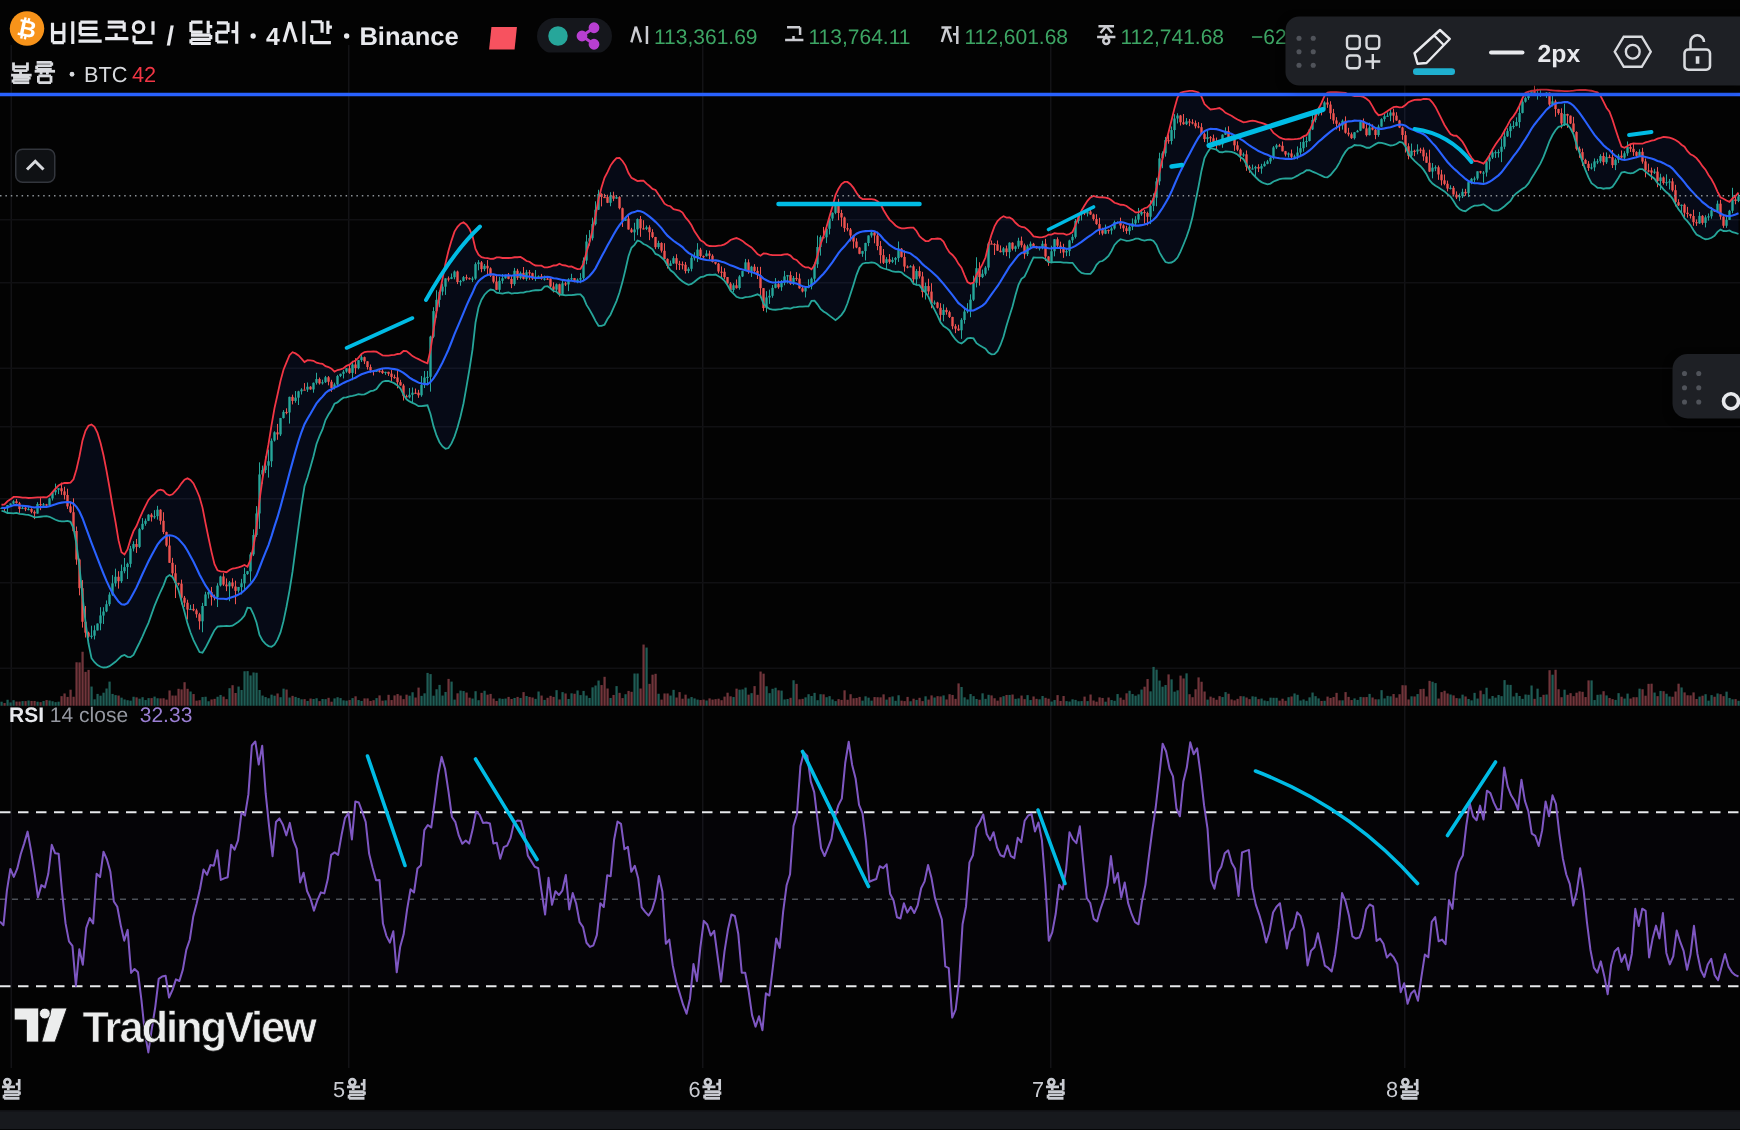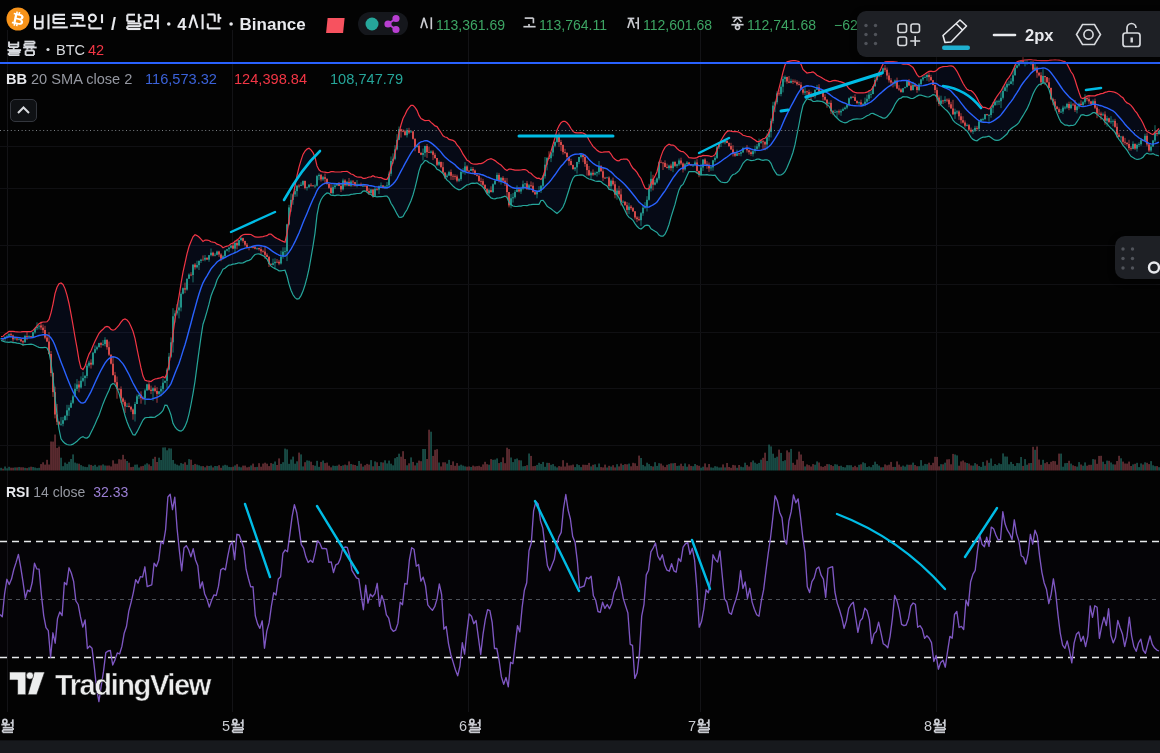--- a/index.html
+++ b/index.html
@@ -1897,32 +1897,25 @@
       <line x1="27.4" y1="9.5" x2="27.4" y2="11.7" stroke="#d8dade" stroke-width="1.86"></line>
       <line x1="31.6" y1="9.5" x2="31.6" y2="11.7" stroke="#d8dade" stroke-width="1.86"></line>
       <line x1="25.6" y1="12.6" x2="34.0" y2="12.6" stroke="#d8dade" stroke-width="1.86"></line>
       <line x1="25.6" y1="12.6" x2="25.6" y2="17.1" stroke="#d8dade" stroke-width="1.86"></line>
       <line x1="34.0" y1="12.6" x2="34.0" y2="17.1" stroke="#d8dade" stroke-width="1.86"></line>
       <line x1="25.6" y1="17.1" x2="34.0" y2="17.1" stroke="#d8dade" stroke-width="1.86"></line>
       <circle cx="48" cy="11.5" r="1.6" fill="#d8dade"></circle>
       <text x="56" y="16.5" font-family="Liberation Sans, sans-serif" font-size="14.5" fill="#d8dade">BTC</text>
       <text x="88" y="16.5" font-family="Liberation Sans, sans-serif" font-size="14.5" fill="#f23645">42</text>
     </svg>
-<div style="position:absolute;left:0;top:71px;width:500px;height:18px;font-family:'Liberation Sans',sans-serif;font-size:14.6px;white-space:nowrap">
-      <span style="position:absolute;left:6px;color:#e8e9ed;font-weight:bold">BB</span>
-      <span style="position:absolute;left:31px;color:#9598a1">20 SMA close 2</span>
-      <span style="position:absolute;left:145px;color:#3b62d9">116,573.32</span>
-      <span style="position:absolute;left:234px;color:#f23645">124,398.84</span>
-      <span style="position:absolute;left:330px;color:#26a69a">108,747.79</span>
-    </div>
 <div style="position:absolute;left:10px;top:99px;width:27px;height:23px;background:#0f1114;border:1px solid #33363d;border-radius:5px"></div>
     <svg width="27" height="23" style="position:absolute;left:10px;top:99px">
       <path d="M8,14 L13.5,8.5 L19,14" fill="none" stroke="#d8dade" stroke-width="2"></path>
     </svg>
-<div style="position:absolute;left:6px;top:484px;font-family:'Liberation Sans',sans-serif;font-size:14px;white-space:nowrap"><span style="color:#e8e9ed;font-weight:bold">RSI</span><span style="color:#9598a1"> 14 close&nbsp;&nbsp;</span><span style="color:#9b7fd4">32.33</span></div>
+<div style="position:absolute;left:6px;top:468px;font-family:'Liberation Sans',sans-serif;font-size:14px;white-space:nowrap"><span style="color:#e8e9ed;font-weight:bold">RSI</span><span style="color:#9598a1"> 14 close&nbsp;&nbsp;</span><span style="color:#9b7fd4">32.33</span></div>
 <div style="position:absolute;left:857px;top:11px;width:303px;height:46px;background:#1e2025;border-radius:9px 0 0 9px;box-shadow:0 2px 6px rgba(0,0,0,.5)"></div>
     <svg width="303" height="46" style="position:absolute;left:857px;top:11px">
       <circle cx="9.0" cy="14.5" r="1.7" fill="#50535a"></circle>
       <circle cx="18.5" cy="14.5" r="1.7" fill="#50535a"></circle>
       <circle cx="9.0" cy="23.5" r="1.7" fill="#50535a"></circle>
       <circle cx="18.5" cy="23.5" r="1.7" fill="#50535a"></circle>
       <circle cx="9.0" cy="32.5" r="1.7" fill="#50535a"></circle>
       <circle cx="18.5" cy="32.5" r="1.7" fill="#50535a"></circle>
       <g stroke="#d8dade" stroke-width="1.6" fill="none">
         <rect x="41" y="13" width="8.5" height="8.5" rx="2"></rect>

